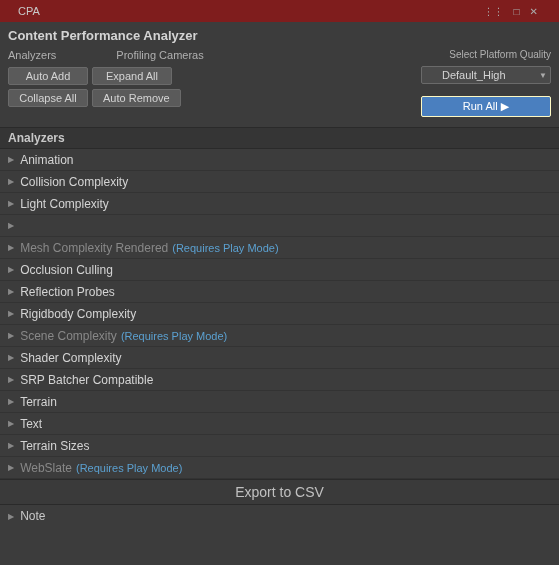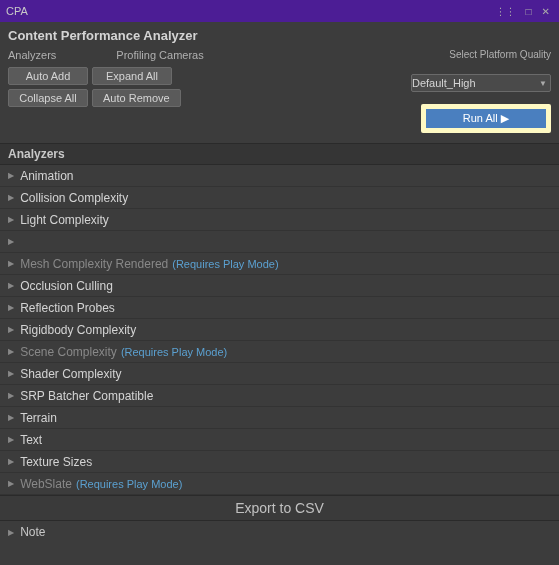--- a/index.html
+++ b/index.html
@@ -6,25 +6,25 @@
     body {
       width: 559px;
       height: 565px;
       background: #3c3c3c;
       font-family: Arial, sans-serif;
       font-size: 12px;
       color: #d4d4d4;
       overflow: hidden;
     }
     .title-bar {
-      background: #4c1d95;
+      background: #7f1d1d;
       height: 22px;
       display: flex;
       align-items: center;
-      padding: 0 6px;
+      padding: 0 18px;
       justify-content: space-between;
     }
     .title-bar-left {
       display: flex;
       align-items: center;
       gap: 6px;
     }
     .title-text {
       font-size: 11px;
       color: #c8c8c8;
@@ -60,21 +60,21 @@
       gap: 4px;
     }
     .left-controls-row {
       display: flex;
       gap: 4px;
     }
     .right-controls {
       display: flex;
       flex-direction: column;
       align-items: flex-end;
-      gap: 12px;
+      gap: 4px;
     }
     .btn {
       background: #5a5a5a;
       border: 1px solid #6a6a6a;
       color: #d4d4d4;
       padding: 2px 10px;
       font-size: 11px;
       cursor: pointer;
       border-radius: 2px;
       min-width: 80px;
@@ -83,55 +83,56 @@
     .select-label {
       font-size: 10px;
       color: #b0b0b0;
       margin-bottom: 2px;
       text-align: right;
     }
     .select-dropdown {
       background: #4a4a4a;
       border: 1px solid #6a6a6a;
       color: #d4d4d4;
-      padding: 2px 0;
-      font-size: 11px;
-      width: 140px;
+      padding: 2px 20px;
+      font-size: 11px;
+      width: 130px;
       appearance: none;
       cursor: pointer;
       border-radius: 2px;
     }
     .select-wrapper {
       position: relative;
       display: inline-block;
     }
     .select-wrapper::after {
       content: '▼';
       position: absolute;
       right: 4px;
       top: 50%;
       transform: translateY(-50%);
       font-size: 8px;
       color: #aaa;
       pointer-events: none;
     }
     .run-all-btn {
       background: #4a7fbf;
-      border: 5px solid #fef9c3;
+      border: 1px solid #fef9c3;
       color: #fff;
       padding: 3px 0;
       font-size: 11px;
       cursor: pointer;
       border-radius: 2px;
       width: 130px;
       text-align: center;
       display: flex;
       align-items: center;
       justify-content: center;
       gap: 4px;
+      margin-top: 8px;
     }
     .section-header {
       background: #353535;
       padding: 3px 8px;
       font-size: 12px;
       color: #c8c8c8;
       border-top: 1px solid #2a2a2a;
       border-bottom: 1px solid #2a2a2a;
       margin-top: 6px;
       font-weight: bold;
@@ -277,21 +278,21 @@
   <div class="analyzer-item">
     <span class="arrow-icon">▶</span>
     <span>Terrain</span>
   </div>
   <div class="analyzer-item">
     <span class="arrow-icon">▶</span>
     <span>Text</span>
   </div>
   <div class="analyzer-item">
     <span class="arrow-icon">▶</span>
-    <span>Texture Sizes</span>
+    <span>Terrain Sizes</span>
   </div>
   <div class="analyzer-item disabled">
     <span class="arrow-icon">▶</span>
     <span>WebSlate</span>
     <span class="requires-play">(Requires Play Mode)</span>
   </div>
 </div>
 
 <div class="export-row">Export to CSV</div>
 

